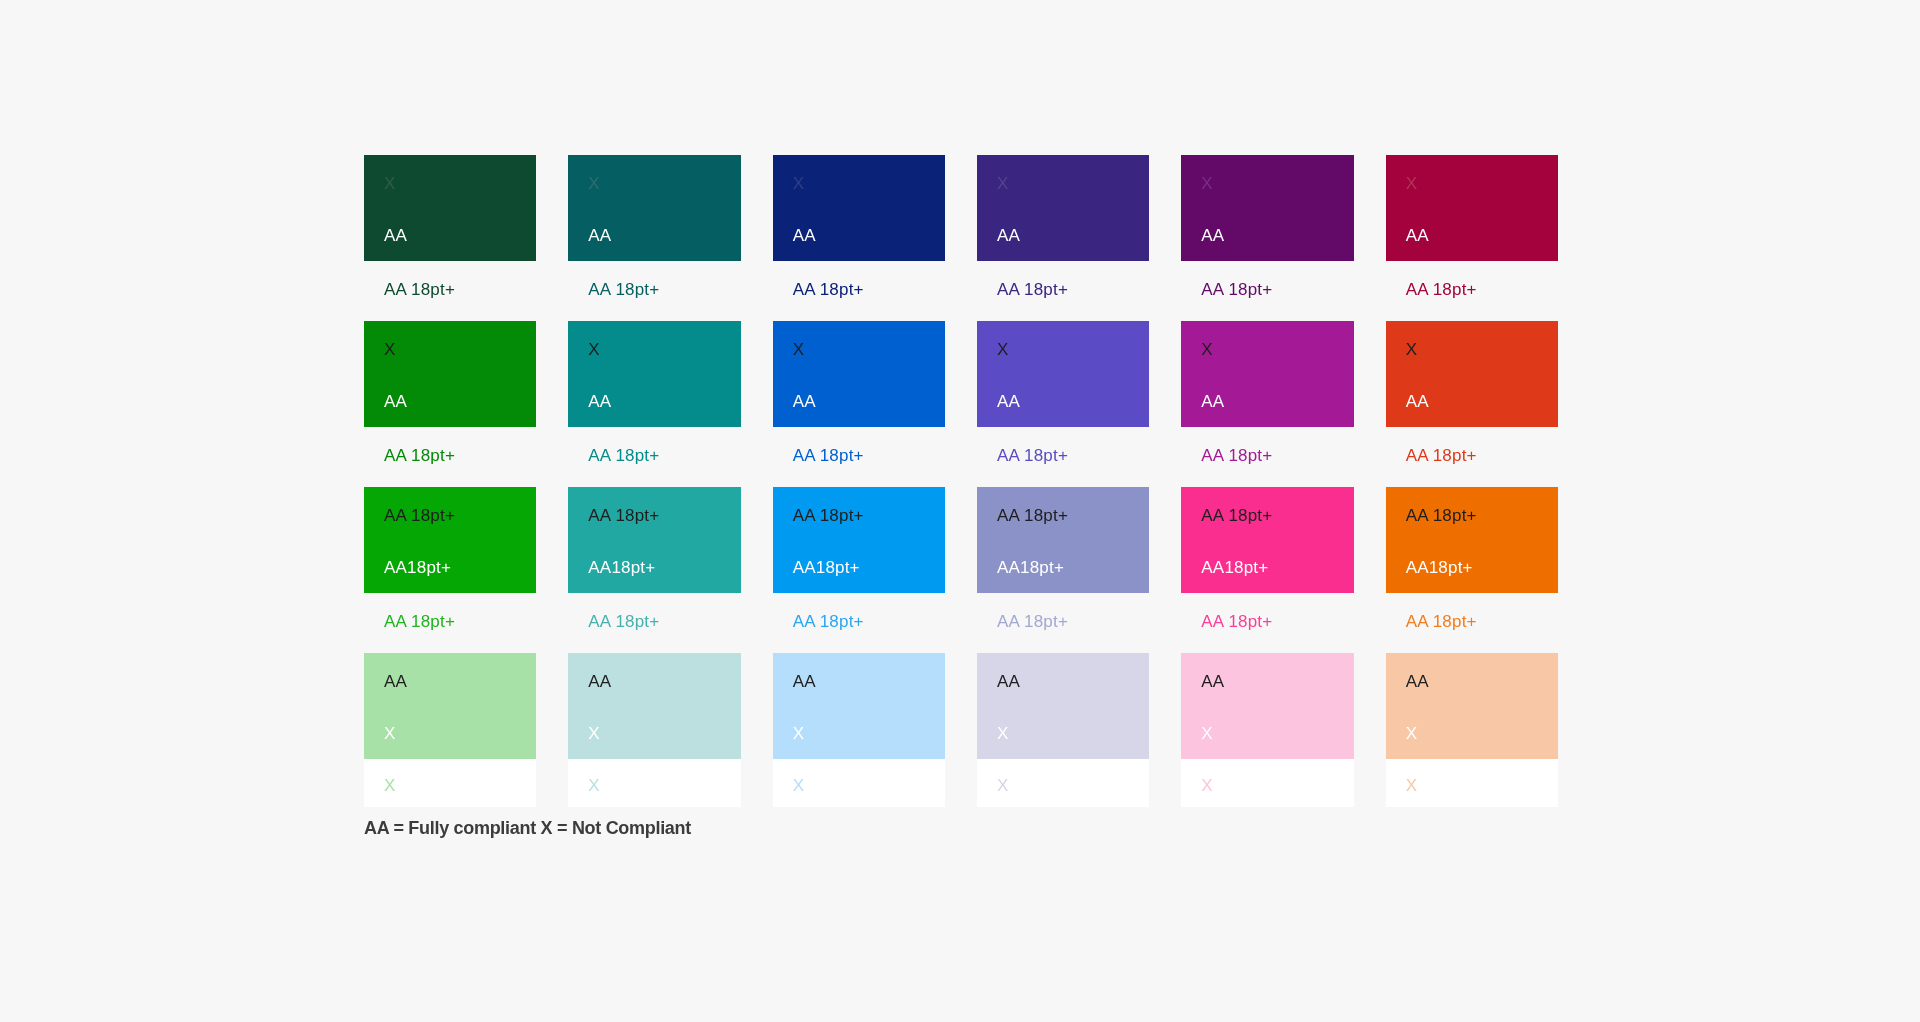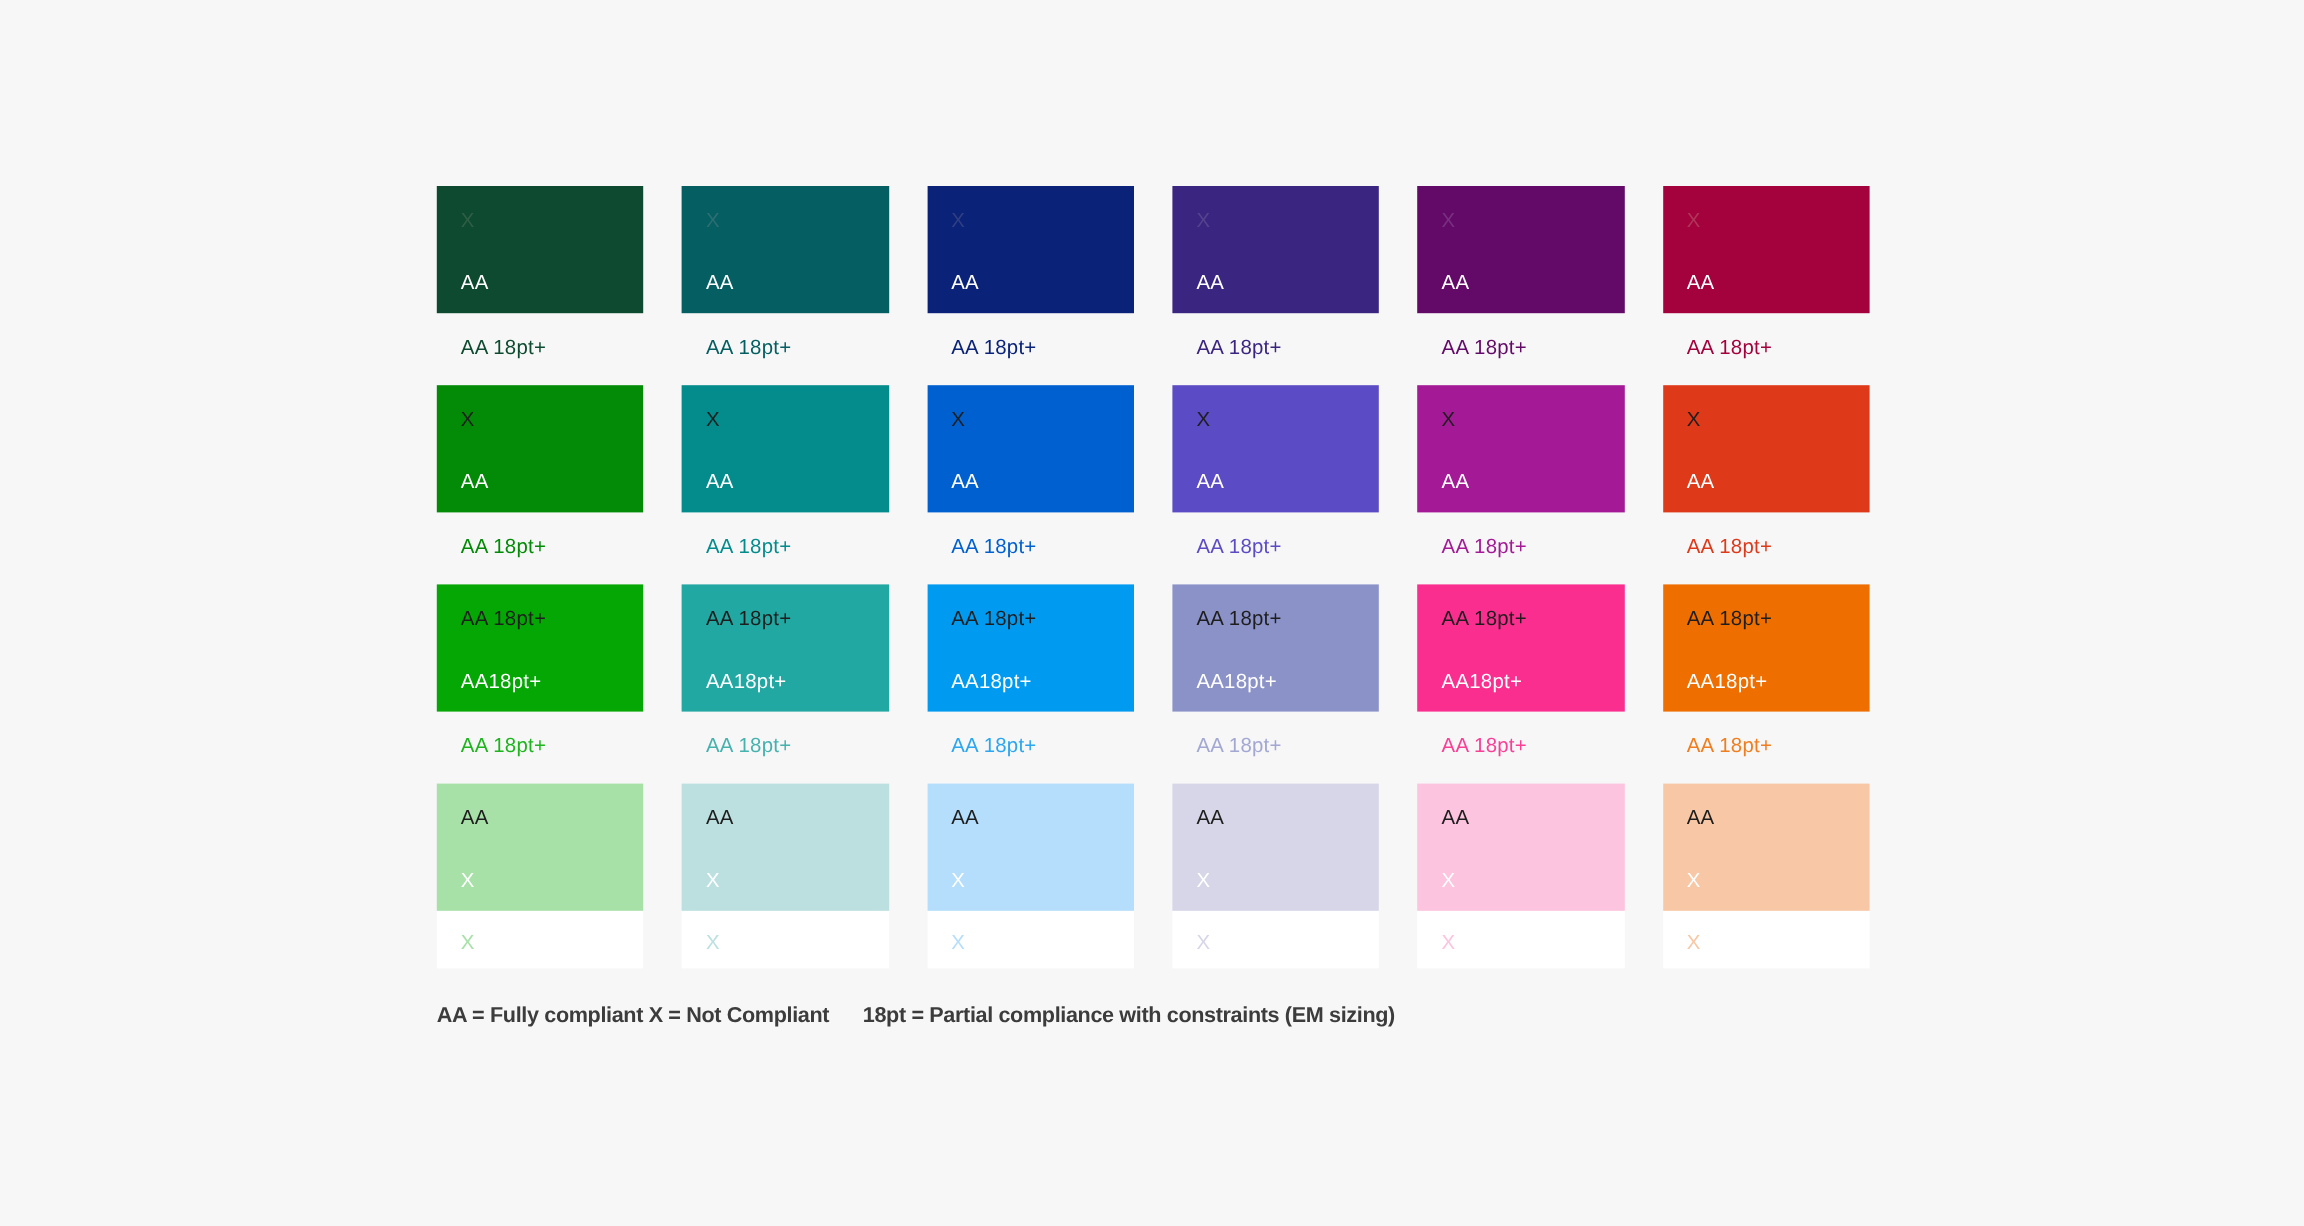--- a/index.html
+++ b/index.html
@@ -67,21 +67,21 @@
   
   .extlabel.plate {
     background: #FFFFFF;
     height: 48px;
     padding-top: 18px;
   }
 
   #legend {
     position: absolute;
     left: 364px;
-    top: 836px;
+    top: 818px;
     display: flex;
     align-items: baseline;
     font-size: 18px;
     color: #3C3C3C;
     font-weight: bold;
     letter-spacing: -0.3px;
   }
   #legend .legend-a { width: 355px; }
   #legend .legend-b { }
 </style>
@@ -262,14 +262,13 @@
           <div class="slot top" style="color: rgb(30, 30, 30);">AA</div>
           <div class="slot bottom" style="color: rgb(255, 255, 255);">X</div>
         </div>
         <div class="extlabel plate" style="color: rgb(248, 200, 166);">X</div>
       </div>
     </div>
   </div>
 
 <div id="legend">
   <div class="legend-a">AA = Fully compliant  X = Not Compliant</div>
-  <div class="legend-b">18pt  =  Partial compliance with constraints  (EM sizing)</div>
 </div>
 
 </body></html>

